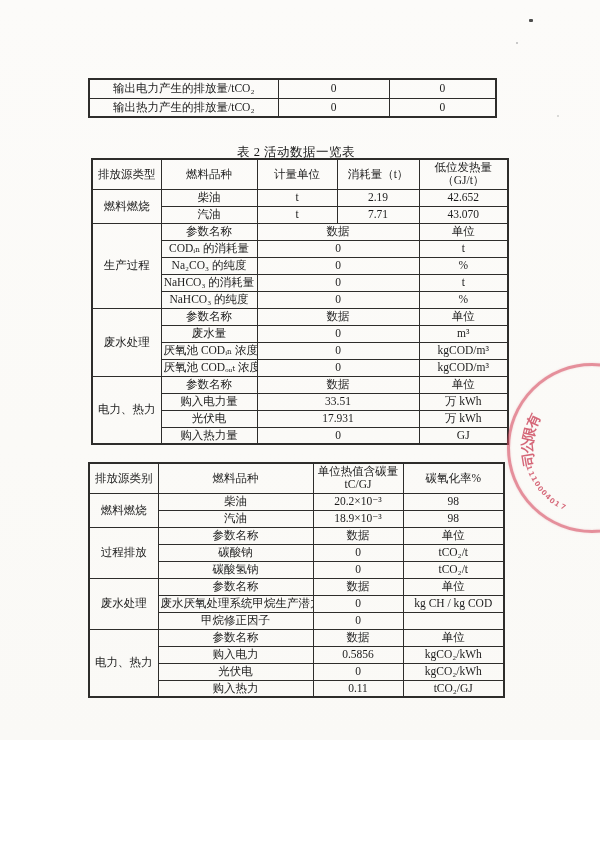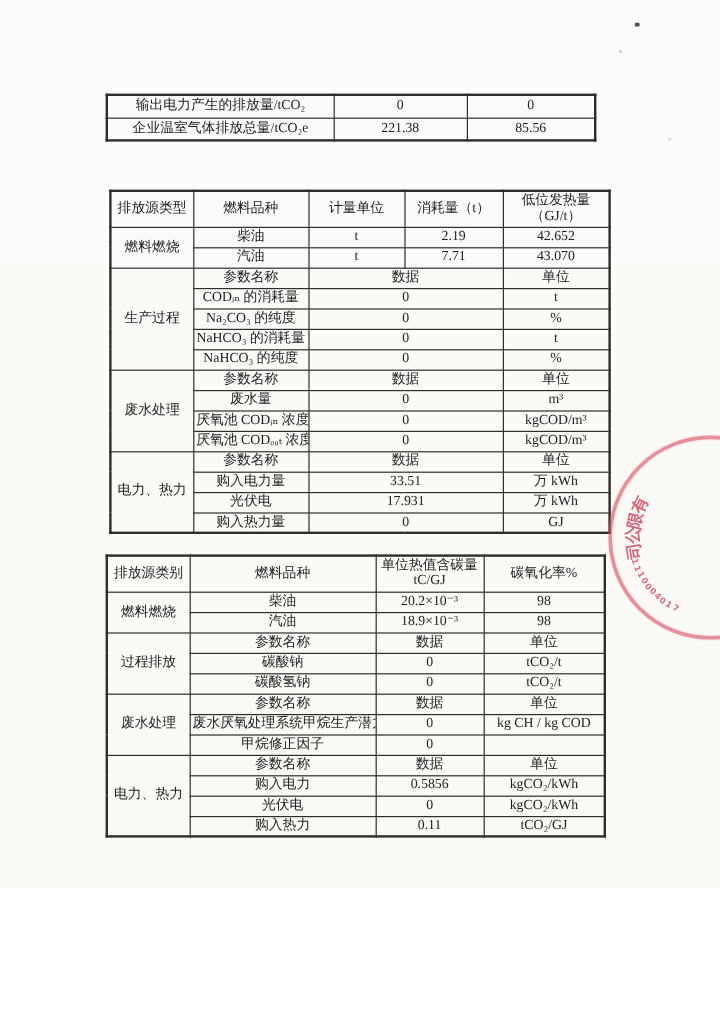--- a/index.html
+++ b/index.html
@@ -39,27 +39,28 @@
         <col style="width:111px">
         <col style="width:107px">
       </colgroup>
     <tbody>
       <tr>
         <td>输出电力产生的排放量/tCO₂</td>
         <td>0</td>
         <td>0</td>
       </tr>
       <tr>
-        <td>企业温室气体排放总量/tCO₂e</td>
-        <td>221.38</td>
-        <td>85.56</td>
+        <td>输出热力产生的排放量/tCO₂</td>
+        <td>0</td>
+        <td>0</td>
       </tr>
     </tbody>
   </table>
 
+  <div class="title" style="top:144px">表 2 活动数据一览表</div>
 
   <table class="tbl" id="table2" style="left:91px;top:158px;width:416px">
     <colgroup>
         <col style="width:69px">
         <col style="width:96px">
         <col style="width:80px">
         <col style="width:82px">
         <col style="width:89px">
       </colgroup>
     <tbody>

